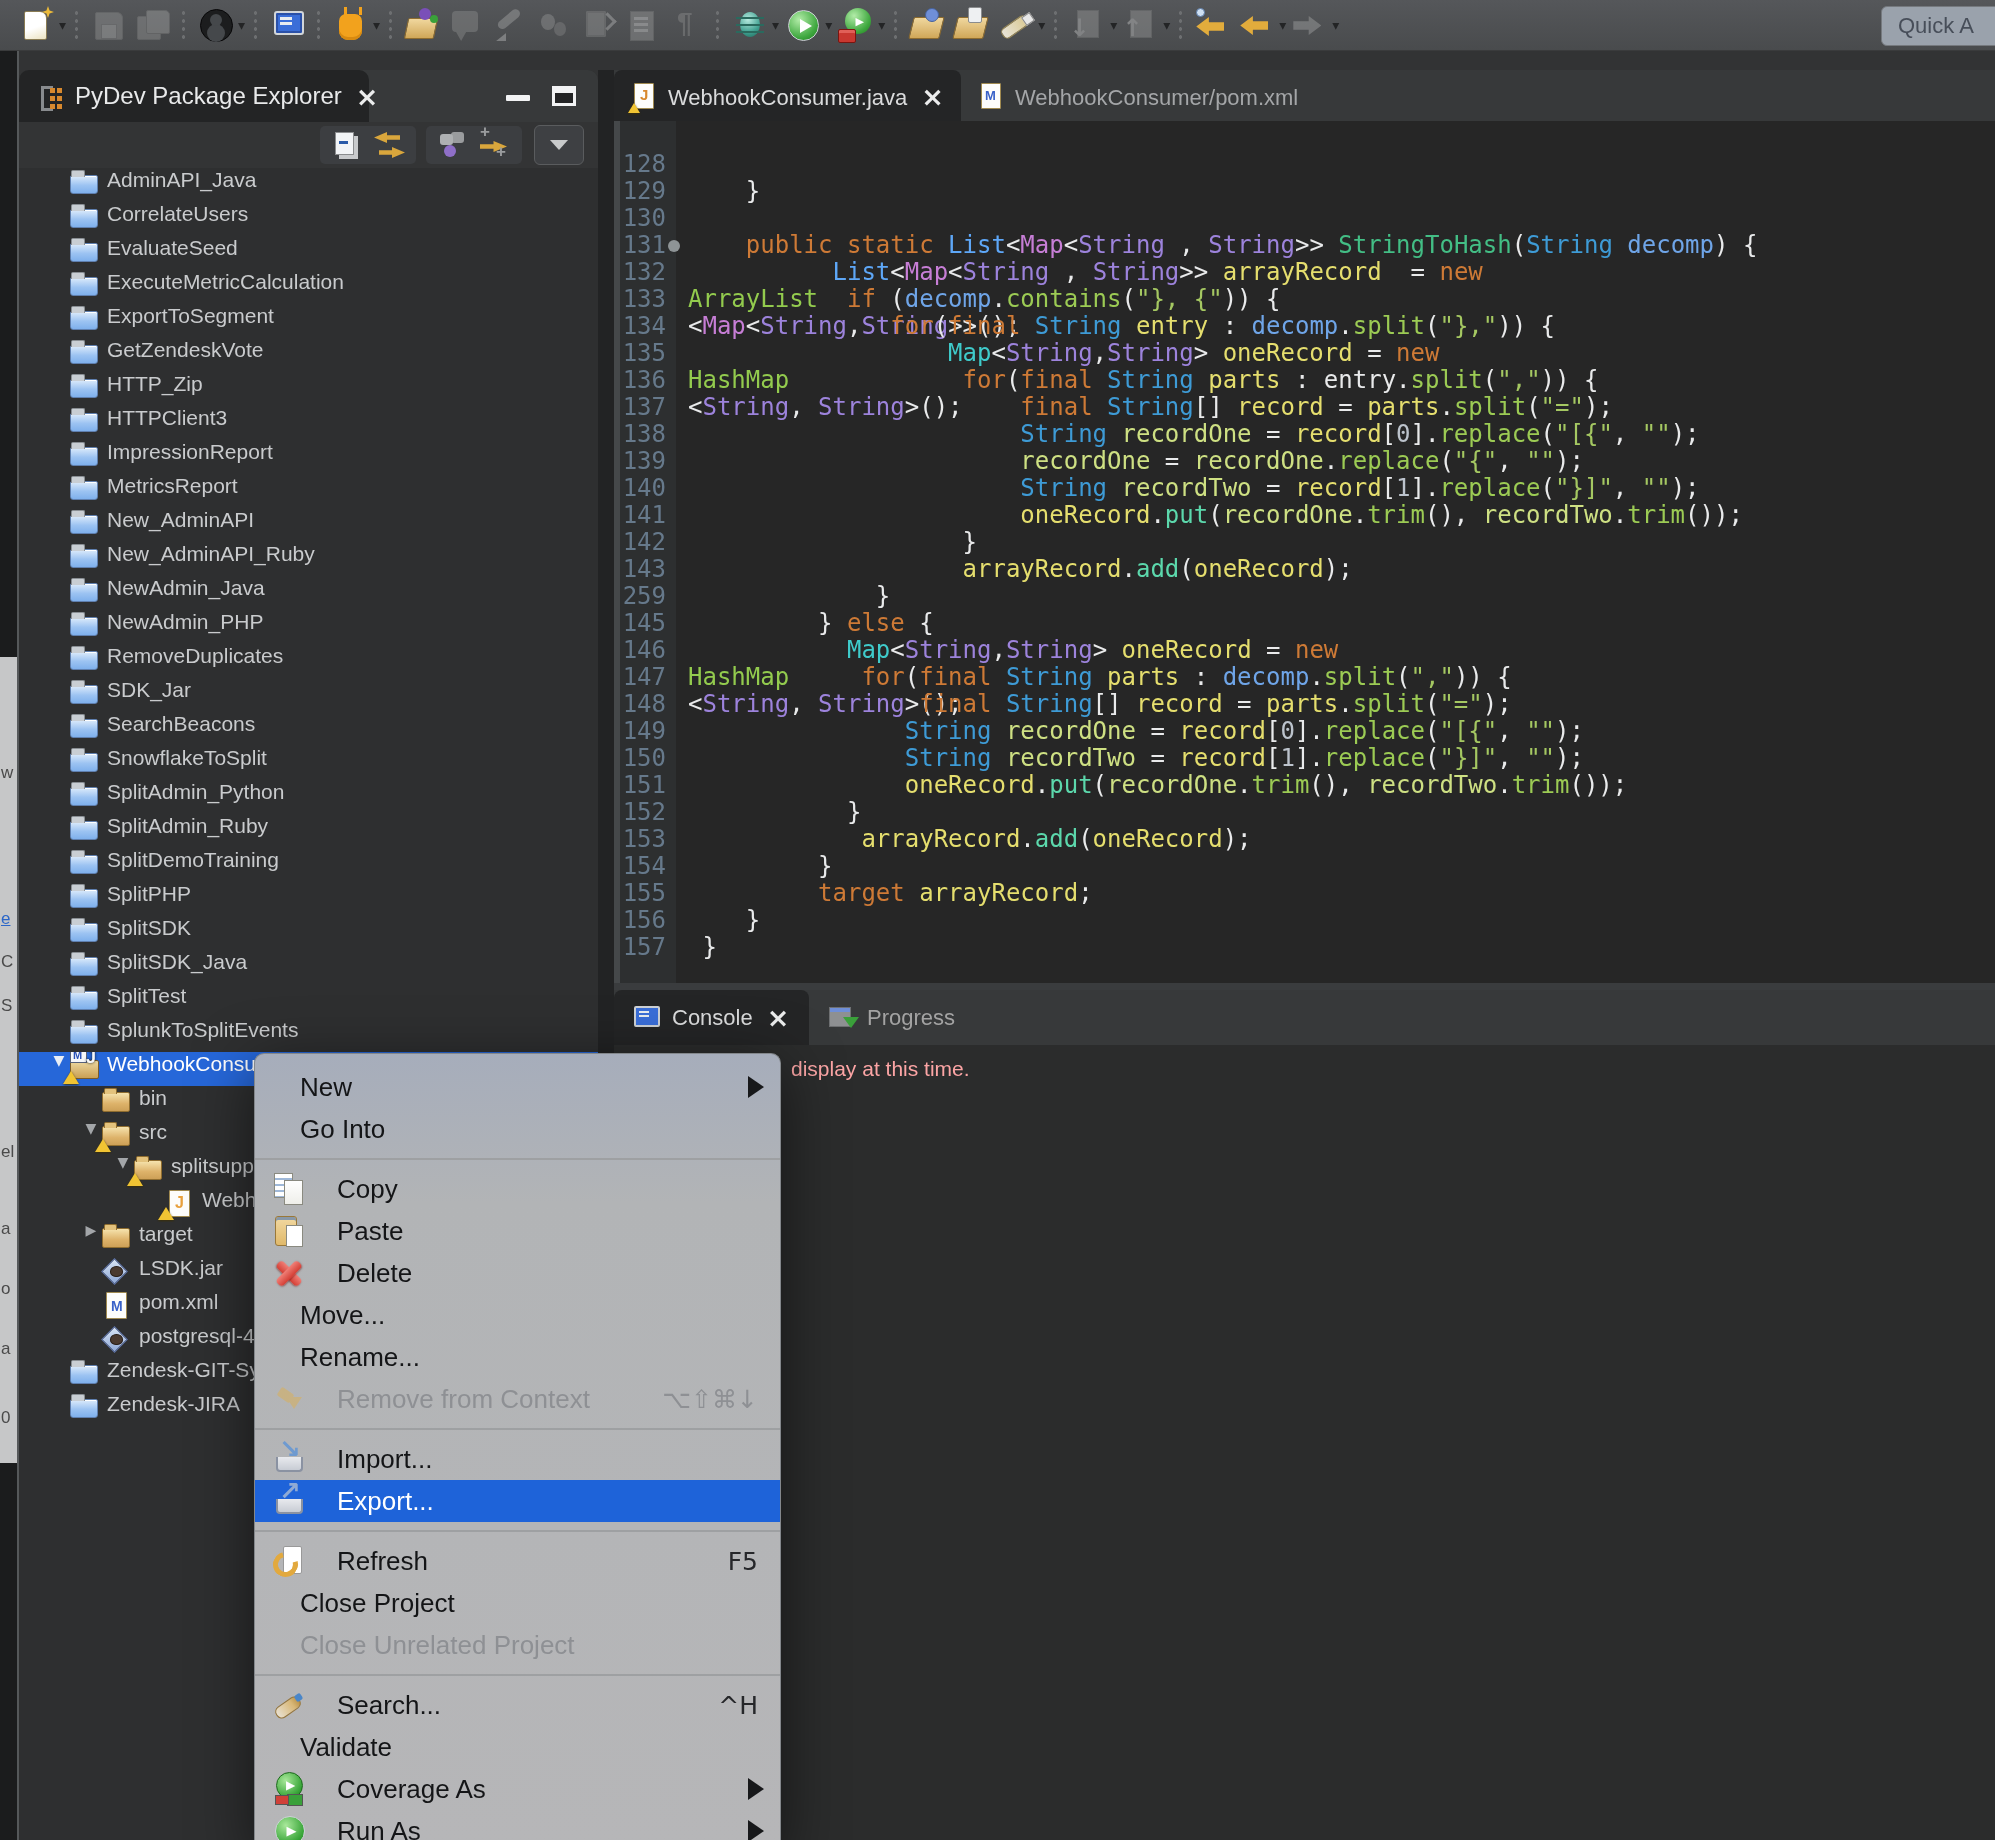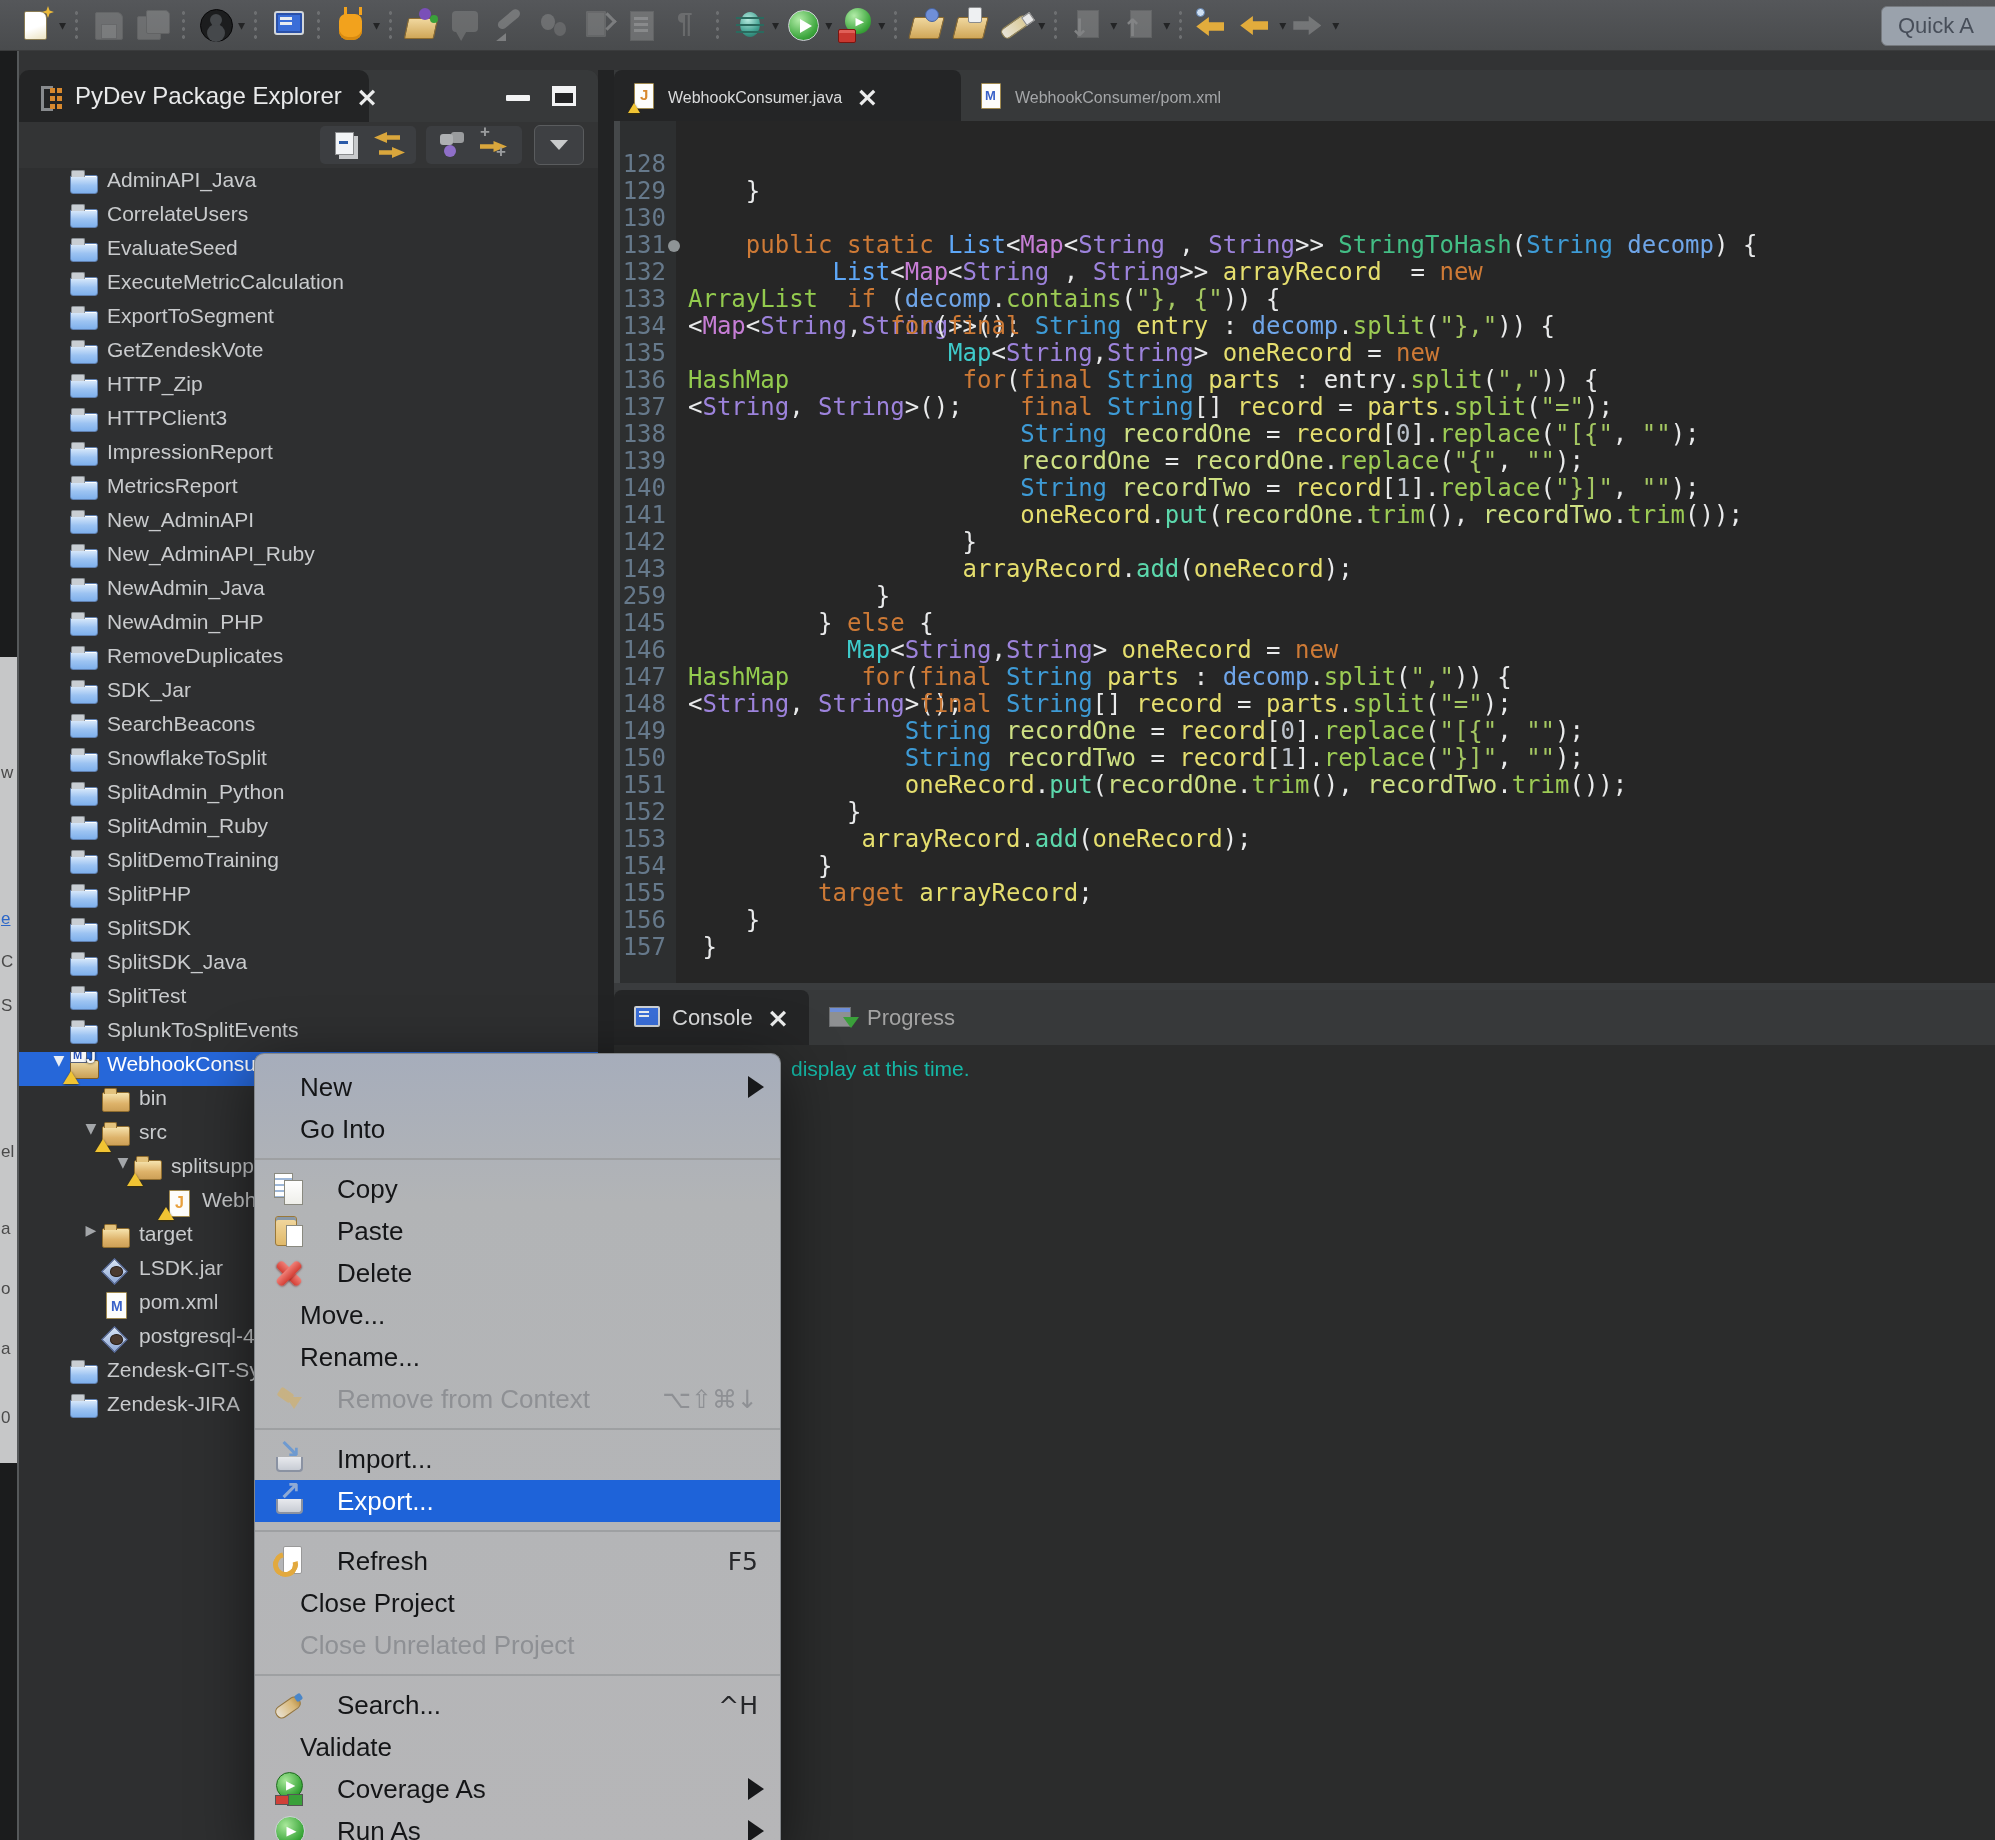--- a/index.html
+++ b/index.html
@@ -127,21 +127,21 @@
   .ti-mj-project::before{left:1px;top:8px;width:27px;height:17px;border-radius:2px;background:linear-gradient(180deg,#eed9a0,#c9a055);border:1px solid #7a5c28}
   .ti-mj-project::after{content:"J";left:17px;top:-5px;font:bold 18px "Liberation Sans",sans-serif;color:#f5f7f9;text-shadow:0 0 3px #15181c}
   .mj-m{position:absolute;left:1px;top:-5px;width:15px;height:14px;background:#f6f8fa;border:1px solid #56617a}
   .mj-m::before{content:"M";position:absolute;left:2px;top:1px;font:bold 11px/12px "Liberation Sans",sans-serif;color:#2a52b8}
   .wb{position:absolute;left:-6px;bottom:-2px;width:0;height:0;border-left:8px solid transparent;border-right:8px solid transparent;border-bottom:13px solid #f1c433;filter:drop-shadow(0 1px 1px #3a2f08)}
 
   
   #etabs{position:absolute;left:614px;top:70px;width:1382px;height:52px;background:#37393a;z-index:5;display:flex}
   .etab{height:52px;display:flex;align-items:center;padding:0 18px;box-sizing:border-box}
   .etab.active{background:#242526;border-radius:8px 8px 0 0;width:347px}
-  .etab .lab{font-size:16px;color:#a4a6a8;margin:4px 14px 0 10px;white-space:nowrap}
+  .etab .lab{font-size:22px;color:#a4a6a8;margin:4px 14px 0 10px;white-space:nowrap}
   .etab.active .lab{color:#dadbdc}
   .ftab{width:26px;height:30px;position:relative;flex:none}
   .ftab::before{content:"";position:absolute;left:2px;top:2px;width:18px;height:24px;background:#fdfdfb;border:1px solid #a08a50;border-radius:1px}
   .ftab.ic-java-tab::after{content:"J";position:absolute;left:8px;top:5px;font:bold 15px "Liberation Sans",sans-serif;color:#d8892e}
   .ftab.ic-maven-tab::after{content:"M";position:absolute;left:6px;top:7px;font:bold 13px "Liberation Sans",sans-serif;color:#3a62c8}
   #editor{position:absolute;left:614px;top:121px;width:1382px;height:862px;z-index:5;overflow:hidden;
     background:linear-gradient(90deg,#45484a 0 6px,#2d2f30 6px 62px,#262626 62px)}
   #lines{padding-top:30px}
   .cl{display:flex;height:27px}
   .ln{box-sizing:border-box;width:62px;flex:none;text-align:right;padding-right:10px;position:relative;
@@ -160,21 +160,21 @@
   .ctab.active{background:#242526;border-radius:8px 8px 0 0;width:195px}
   .ctab .lab{font-size:22px;color:#a3a3a3;margin:0 14px 0 10px;white-space:nowrap}
   .ctab.active .lab{color:#dadbdc}
   .ic-console-tab{width:30px;height:30px;position:relative;flex:none}
   .ic-console-tab::before{content:"";position:absolute;left:2px;top:3px;width:22px;height:17px;background:#3a6ed8;border:2px solid #cdd1d5;border-radius:2px}
   .ic-console-tab::after{content:"";position:absolute;left:7px;top:8px;width:10px;height:2px;background:#e8ecf0;box-shadow:0 4px 0 #e8ecf0,5px 14px 0 #cdd1d5}
   .ic-progress-tab{width:30px;height:30px;position:relative;flex:none}
   .ic-progress-tab::before{content:"";position:absolute;left:2px;top:4px;width:20px;height:18px;background:#8e9092;border:1px solid #6e7072;box-shadow:inset 0 4px 0 #6f8fd8}
   .ic-progress-tab::after{content:"";position:absolute;left:16px;top:14px;width:0;height:0;border-left:8px solid transparent;border-right:8px solid transparent;border-top:11px solid #3aa03a}
   #cbody{position:absolute;left:614px;top:1045px;width:1382px;height:796px;background:#2b2c2c;z-index:5}
-  #cmsg{position:absolute;left:177px;top:12px;color:#14b8a6;font-size:21px}
+  #cmsg{position:absolute;left:177px;top:12px;color:#fca5a5;font-size:21px}
 
   
   #ctx{position:absolute;left:254px;top:1053px;width:527px;height:796px;z-index:50;box-sizing:border-box;
     background:linear-gradient(180deg,#a6adbb 0,#b2b4b6 149px,#b6b6b8 100%);
     border:1px solid #83878b;border-bottom:none;border-radius:10px 10px 0 0;
     box-shadow:0 14px 60px rgba(0,0,0,.55);padding-top:12px;font-size:26px;color:#141517}
   .mi{position:relative;height:42px;display:flex;align-items:center;padding-left:45px;box-sizing:border-box}
   .mi.hasic{padding-left:17px}
   .mi.dis{color:#8e9094}
   .mi.hl{background:#1e63d9;color:#fff}

